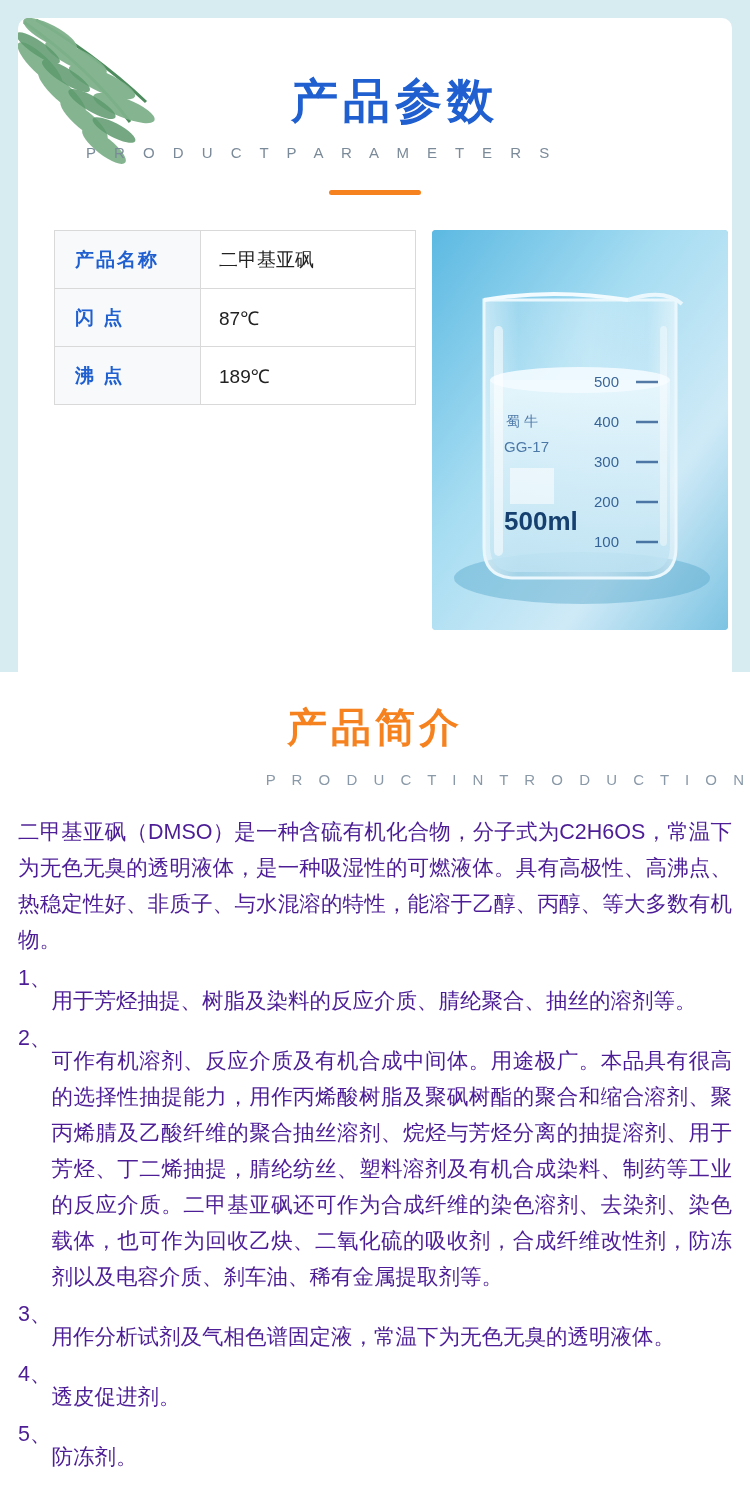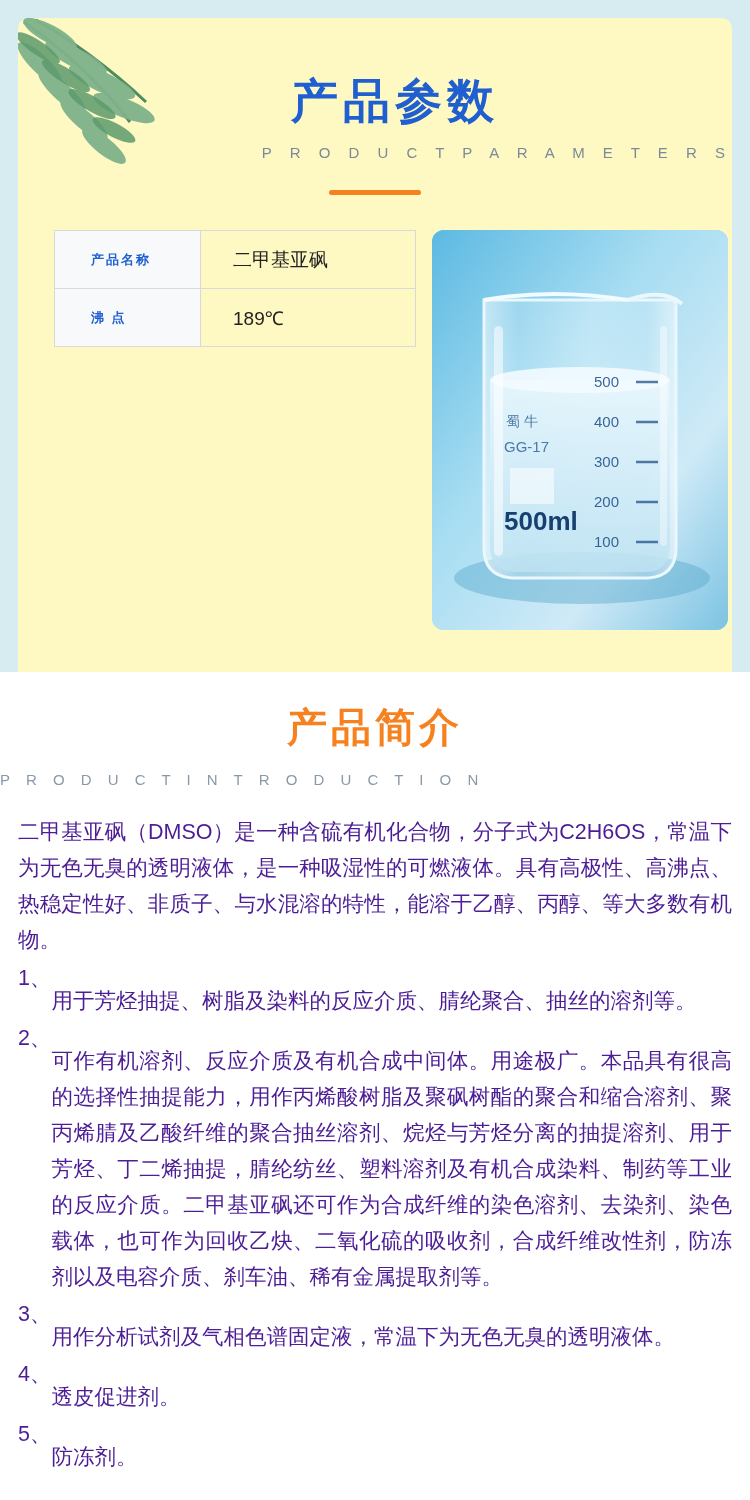--- a/index.html
+++ b/index.html
@@ -24,21 +24,21 @@
     height: 672px;
     background: #d6ecf0;
     overflow: hidden;
   }
   .banner-inner {
     position: absolute;
     left: 18px;
     top: 18px;
     width: 714px;
     height: 816px;
-    background: #fef9c3;
+    background: #ffffff;
     border-radius: 10px;
   }
 
   
   .leaf-wrap {
     position: absolute;
     left: 0px;
     top: 0px;
     width: 230px;
     height: 200px;
@@ -53,25 +53,25 @@
     font-size: 47px;
     font-weight: bold;
     color: #1f5fd0;
     letter-spacing: 5px;
     padding-left: 40px;
   }
   .title-en {
     position: absolute;
     left: 0; right: 0;
     top: 126px;
-    text-align: right;
+    text-align: left;
     font-size: 15px;
     color: #7b8a99;
     letter-spacing: 7px;
-    padding-left: 24px;
+    padding-left: 68px;
   }
   .title-rule {
     position: absolute;
     left: 50%;
     top: 172px;
     margin-left: -46px;
     width: 92px;
     height: 5px;
     background: #f5821f;
     border-radius: 3px;
@@ -88,39 +88,39 @@
   }
   .spec-table td {
     border: 1px solid #d9d9d9;
     height: 58px;
     vertical-align: middle;
   }
   .spec-table td.k {
     width: 146px;
     background: #f7f9fb;
     color: #1f5fd0;
-    font-size: 13px;
+    font-size: 19px;
     font-weight: bold;
-    padding-left: 36px;
+    padding-left: 20px;
     letter-spacing: 2px;
   }
   .spec-table td.v {
     color: #222222;
     font-size: 19px;
-    padding-left: 32px;
+    padding-left: 18px;
   }
 
   
   .photo {
     position: absolute;
     left: 414px;
     top: 212px;
     width: 296px;
     height: 400px;
-    border-radius: 12px;
+    border-radius: 4px;
     overflow: hidden;
     background: linear-gradient(160deg,#6fc3e8 0%, #8fd3f0 35%, #bfe6f6 70%, #8ecbe6 100%);
   }
   .photo svg { display:block; }
 
   
   .intro {
     position: absolute;
     left: 0;
     top: 672px;
@@ -130,21 +130,21 @@
   }
   .intro-title-cn {
     text-align: center;
     margin-top: 28px;
     font-size: 40px;
     font-weight: bold;
     color: #f5821f;
     letter-spacing: 4px;
   }
   .intro-title-en {
-    text-align: left;
+    text-align: right;
     margin-top: 16px;
     font-size: 15px;
     color: #8a99a8;
     letter-spacing: 6px;
   }
 
   .body-text {
     margin: 26px 18px 0 18px;
     font-size: 21.5px;
     line-height: 36px;
@@ -203,20 +203,24 @@
 
       <div class="title-cn">产品参数</div>
       <div class="title-en">P R O D U C T   P A R A M E T E R S</div>
       <div class="title-rule"></div>
 
       <table class="spec-table">
         <tbody>
           <tr>
             <td class="k">产品名称</td>
             <td class="v">二甲基亚砜</td>
+          </tr>
+          <tr>
+            <td class="k">闪  点</td>
+            <td class="v">87℃</td>
           </tr>
           <tr>
             <td class="k">沸  点</td>
             <td class="v">189℃</td>
           </tr>
         </tbody>
       </table>
 
       <div class="photo">
         <svg width="296" height="400" viewBox="0 0 296 400">

